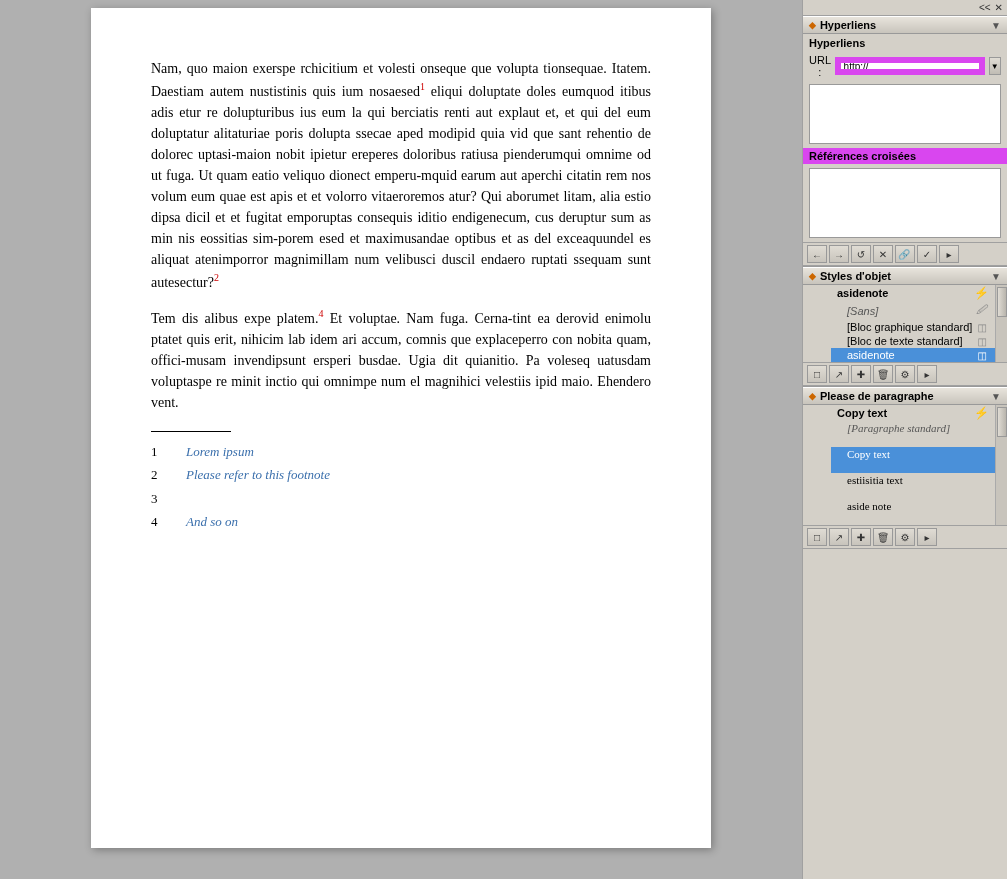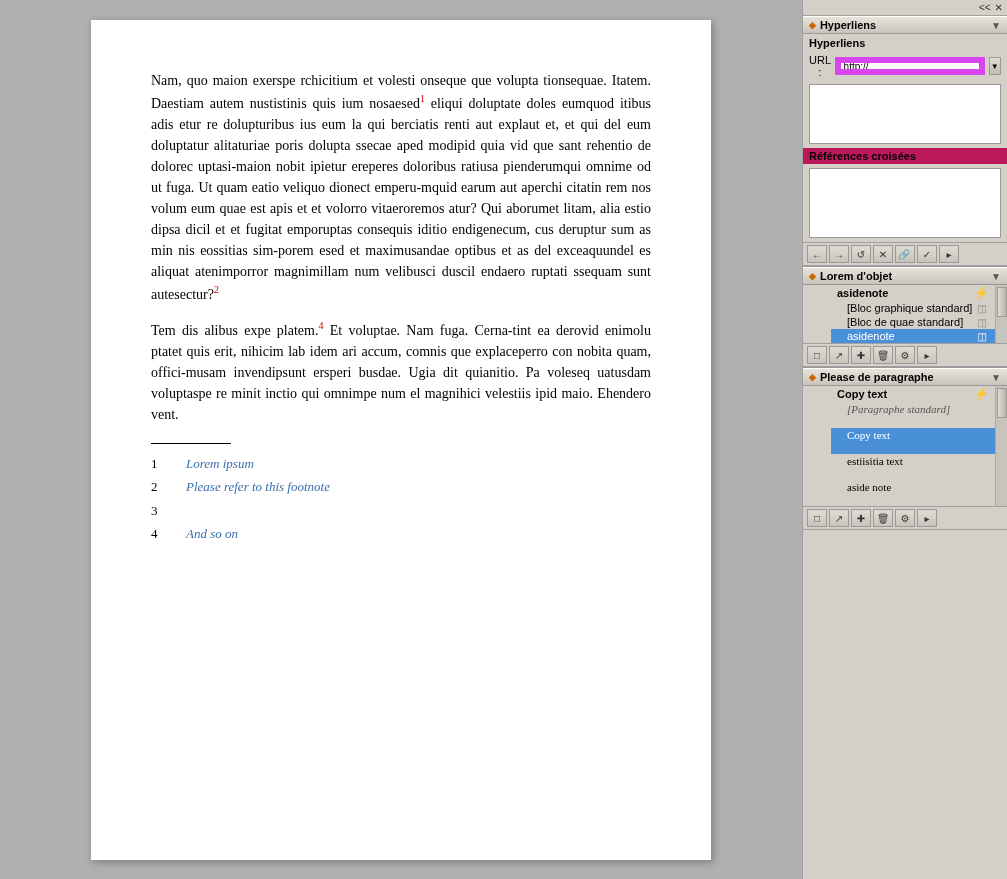--- a/index.html
+++ b/index.html
@@ -11,21 +11,21 @@
       height: 879px;
       overflow: hidden;
     }
 
     
     .doc-area {
       flex: 1;
       display: flex;
       align-items: flex-start;
       justify-content: center;
-      padding: 20px;
+      padding: 8px;
       background: #b0b0b0;
     }
 
     .page {
       background: #fff;
       width: 620px;
       min-height: 840px;
       padding: 50px 60px 40px 60px;
       box-shadow: 2px 2px 8px rgba(0,0,0,0.3);
       font-size: 14px;
@@ -175,21 +175,21 @@
       margin: 4px 6px;
       background: #fff;
       border: 1px solid #999;
       height: 60px;
     }
 
     .section-label {
       padding: 2px 6px;
       font-weight: bold;
       font-size: 11px;
-      background: #be185d;
+      background: #d946ef;
     }
 
     .cross-ref-area {
       margin: 4px 6px;
       background: #fff;
       border: 1px solid #999;
       height: 70px;
     }
 
     
@@ -370,38 +370,42 @@
       <div class="toolbar-btn">✕</div>
       <div class="toolbar-btn">🔗</div>
       <div class="toolbar-btn">✓</div>
       <div class="toolbar-btn">▸</div>
     </div>
   </div>
 
   <div class="section-object-styles">
     <div class="section-header">
       <span class="diamond">◆</span>
-      <span>Lorem d'objet</span>
+      <span>Styles d'objet</span>
       <span class="collapse-btn">▼</span>
     </div>
 
     <div class="list-with-scroll">
       <div class="list-content">
 
         <div style="display:flex; align-items:center; padding: 1px 6px; background:#d4d0c8; justify-content: space-between;">
           <span style="font-size:11px; font-weight:bold;">asidenote</span>
           <span style="color:#cc6600; font-size:12px;">⚡</span>
         </div>
 
+        <div class="style-entry italic-entry">
+          <span>[Sans]</span>
+          <span class="style-icon">🖉</span>
+        </div>
         <div class="style-entry">
           <span>[Bloc graphique standard]</span>
           <span class="style-icon">◫</span>
         </div>
         <div class="style-entry">
-          <span>[Bloc de quae standard]</span>
+          <span>[Bloc de texte standard]</span>
           <span class="style-icon">◫</span>
         </div>
         <div class="style-entry selected">
           <span>asidenote</span>
           <span class="style-icon">◫</span>
         </div>
       </div>
       <div class="scroll-track">
         <div class="scroll-thumb"></div>
       </div>

